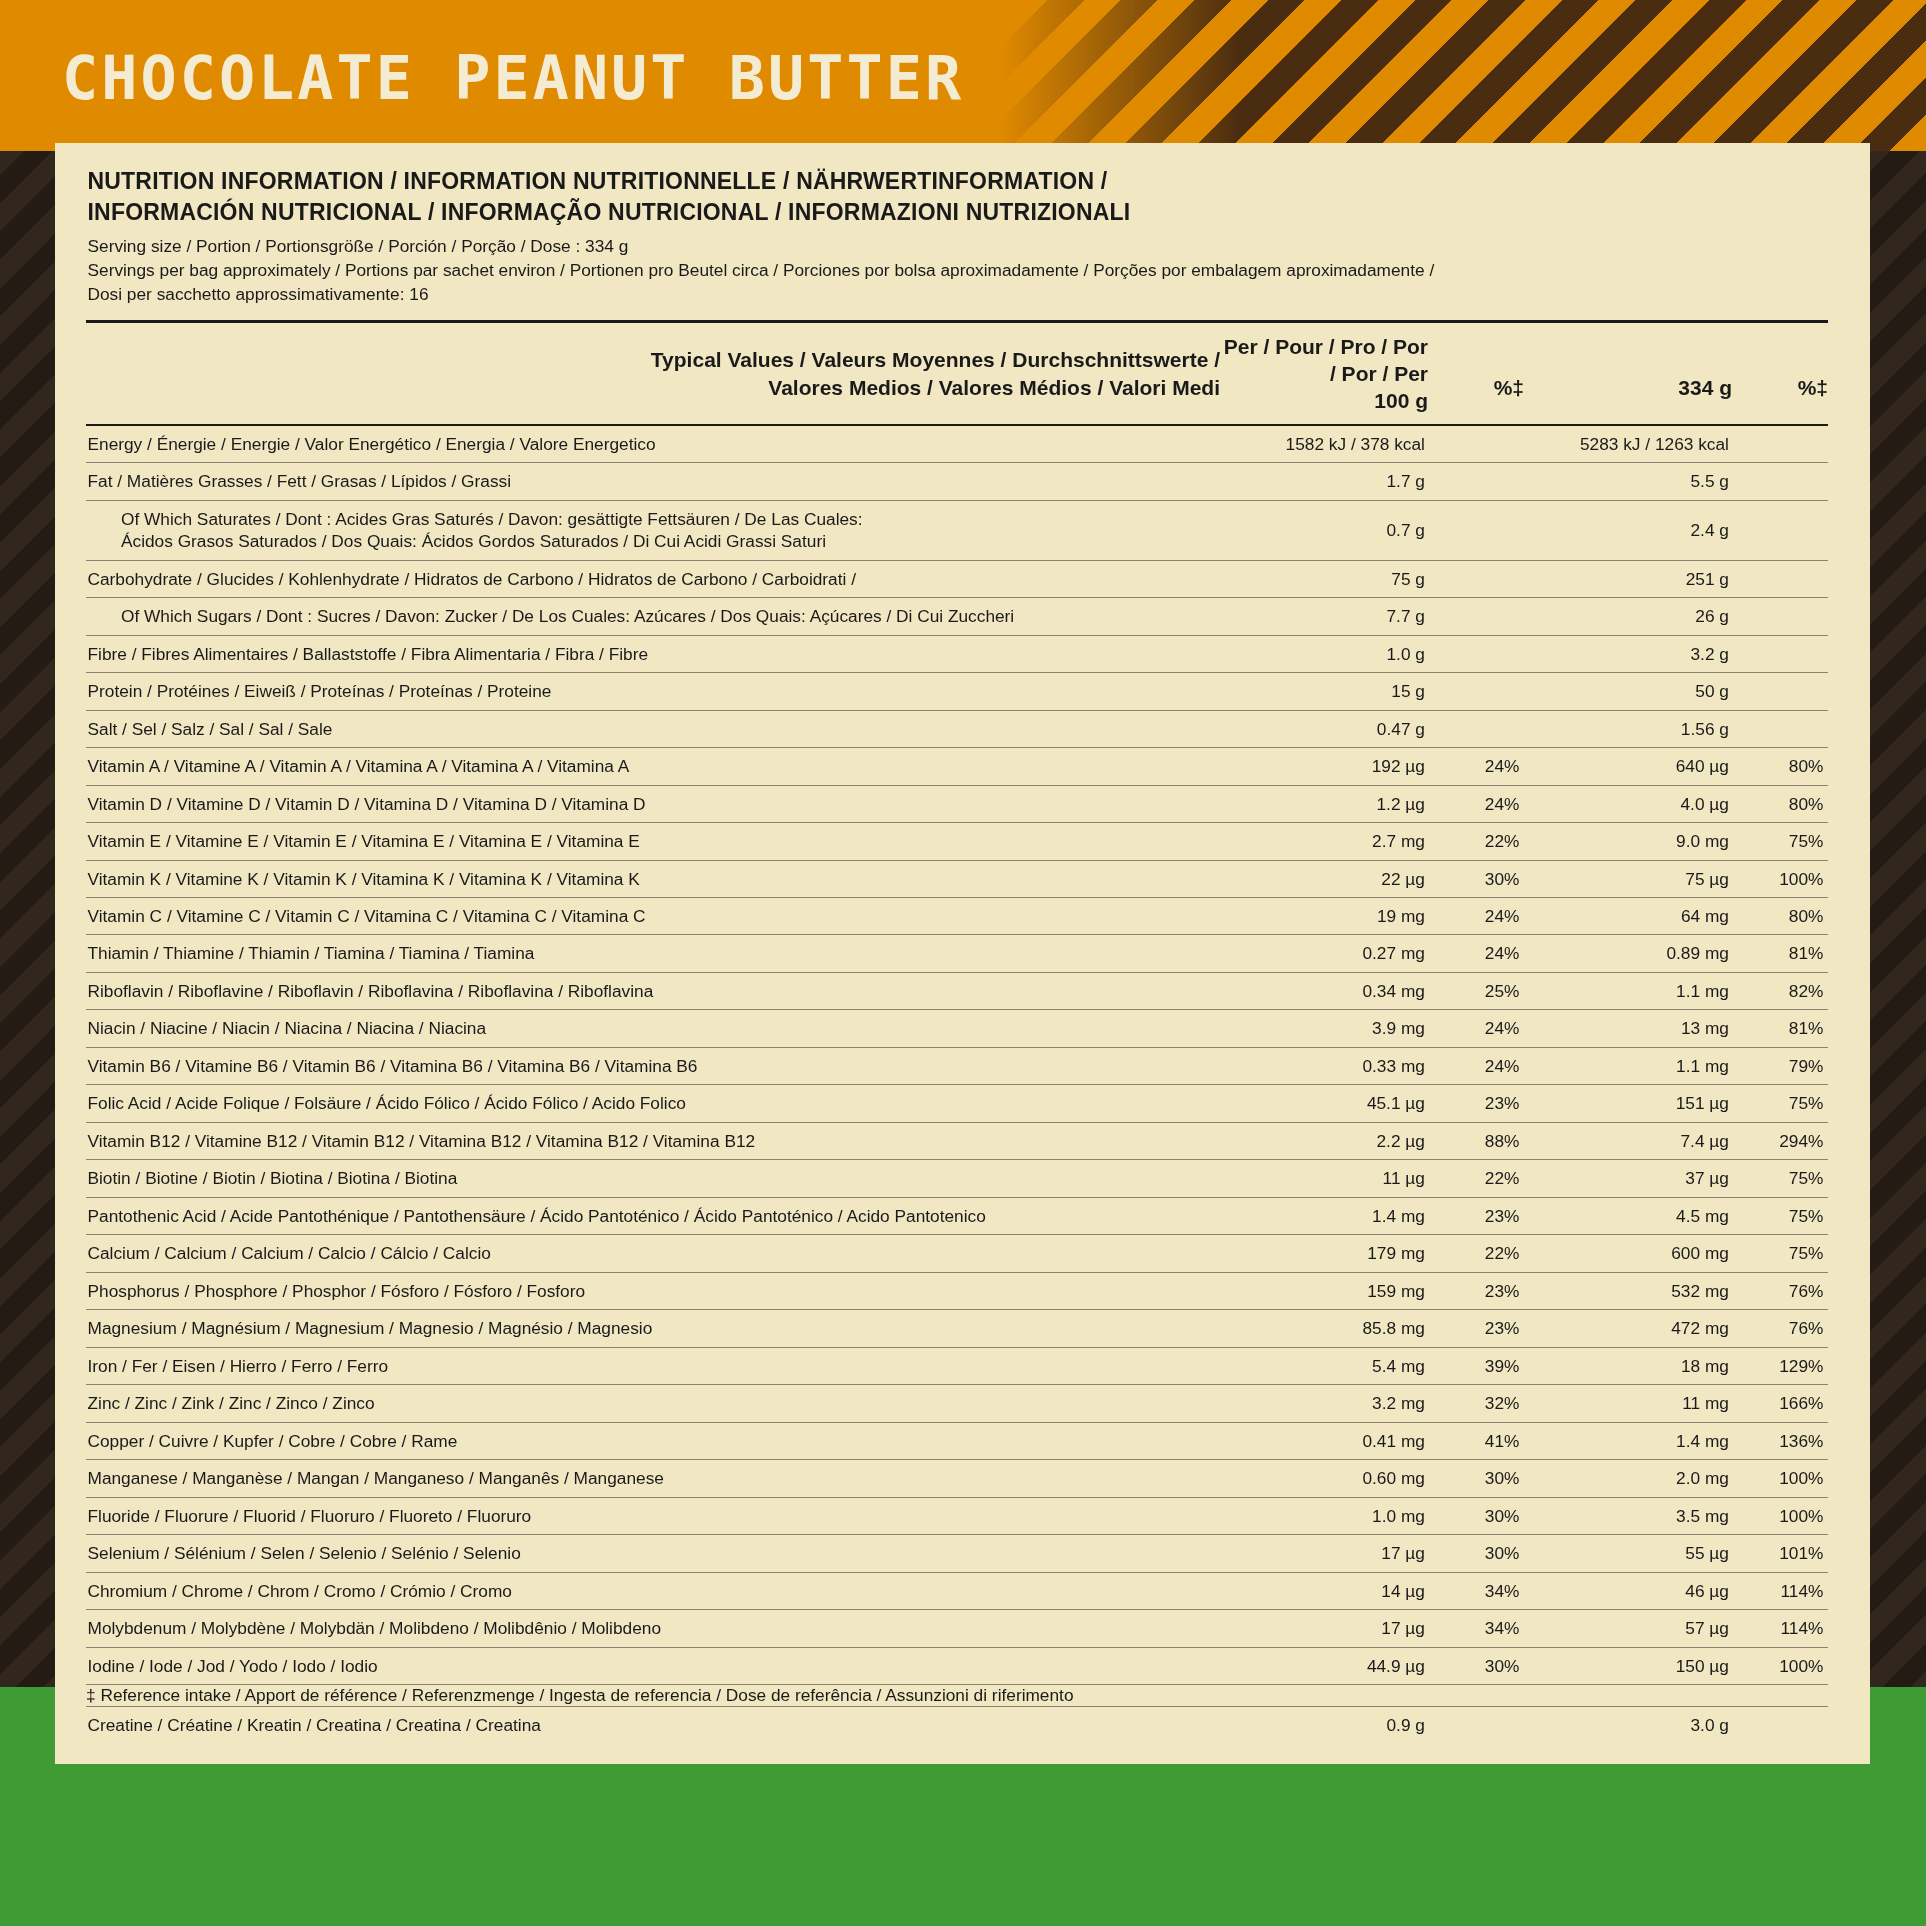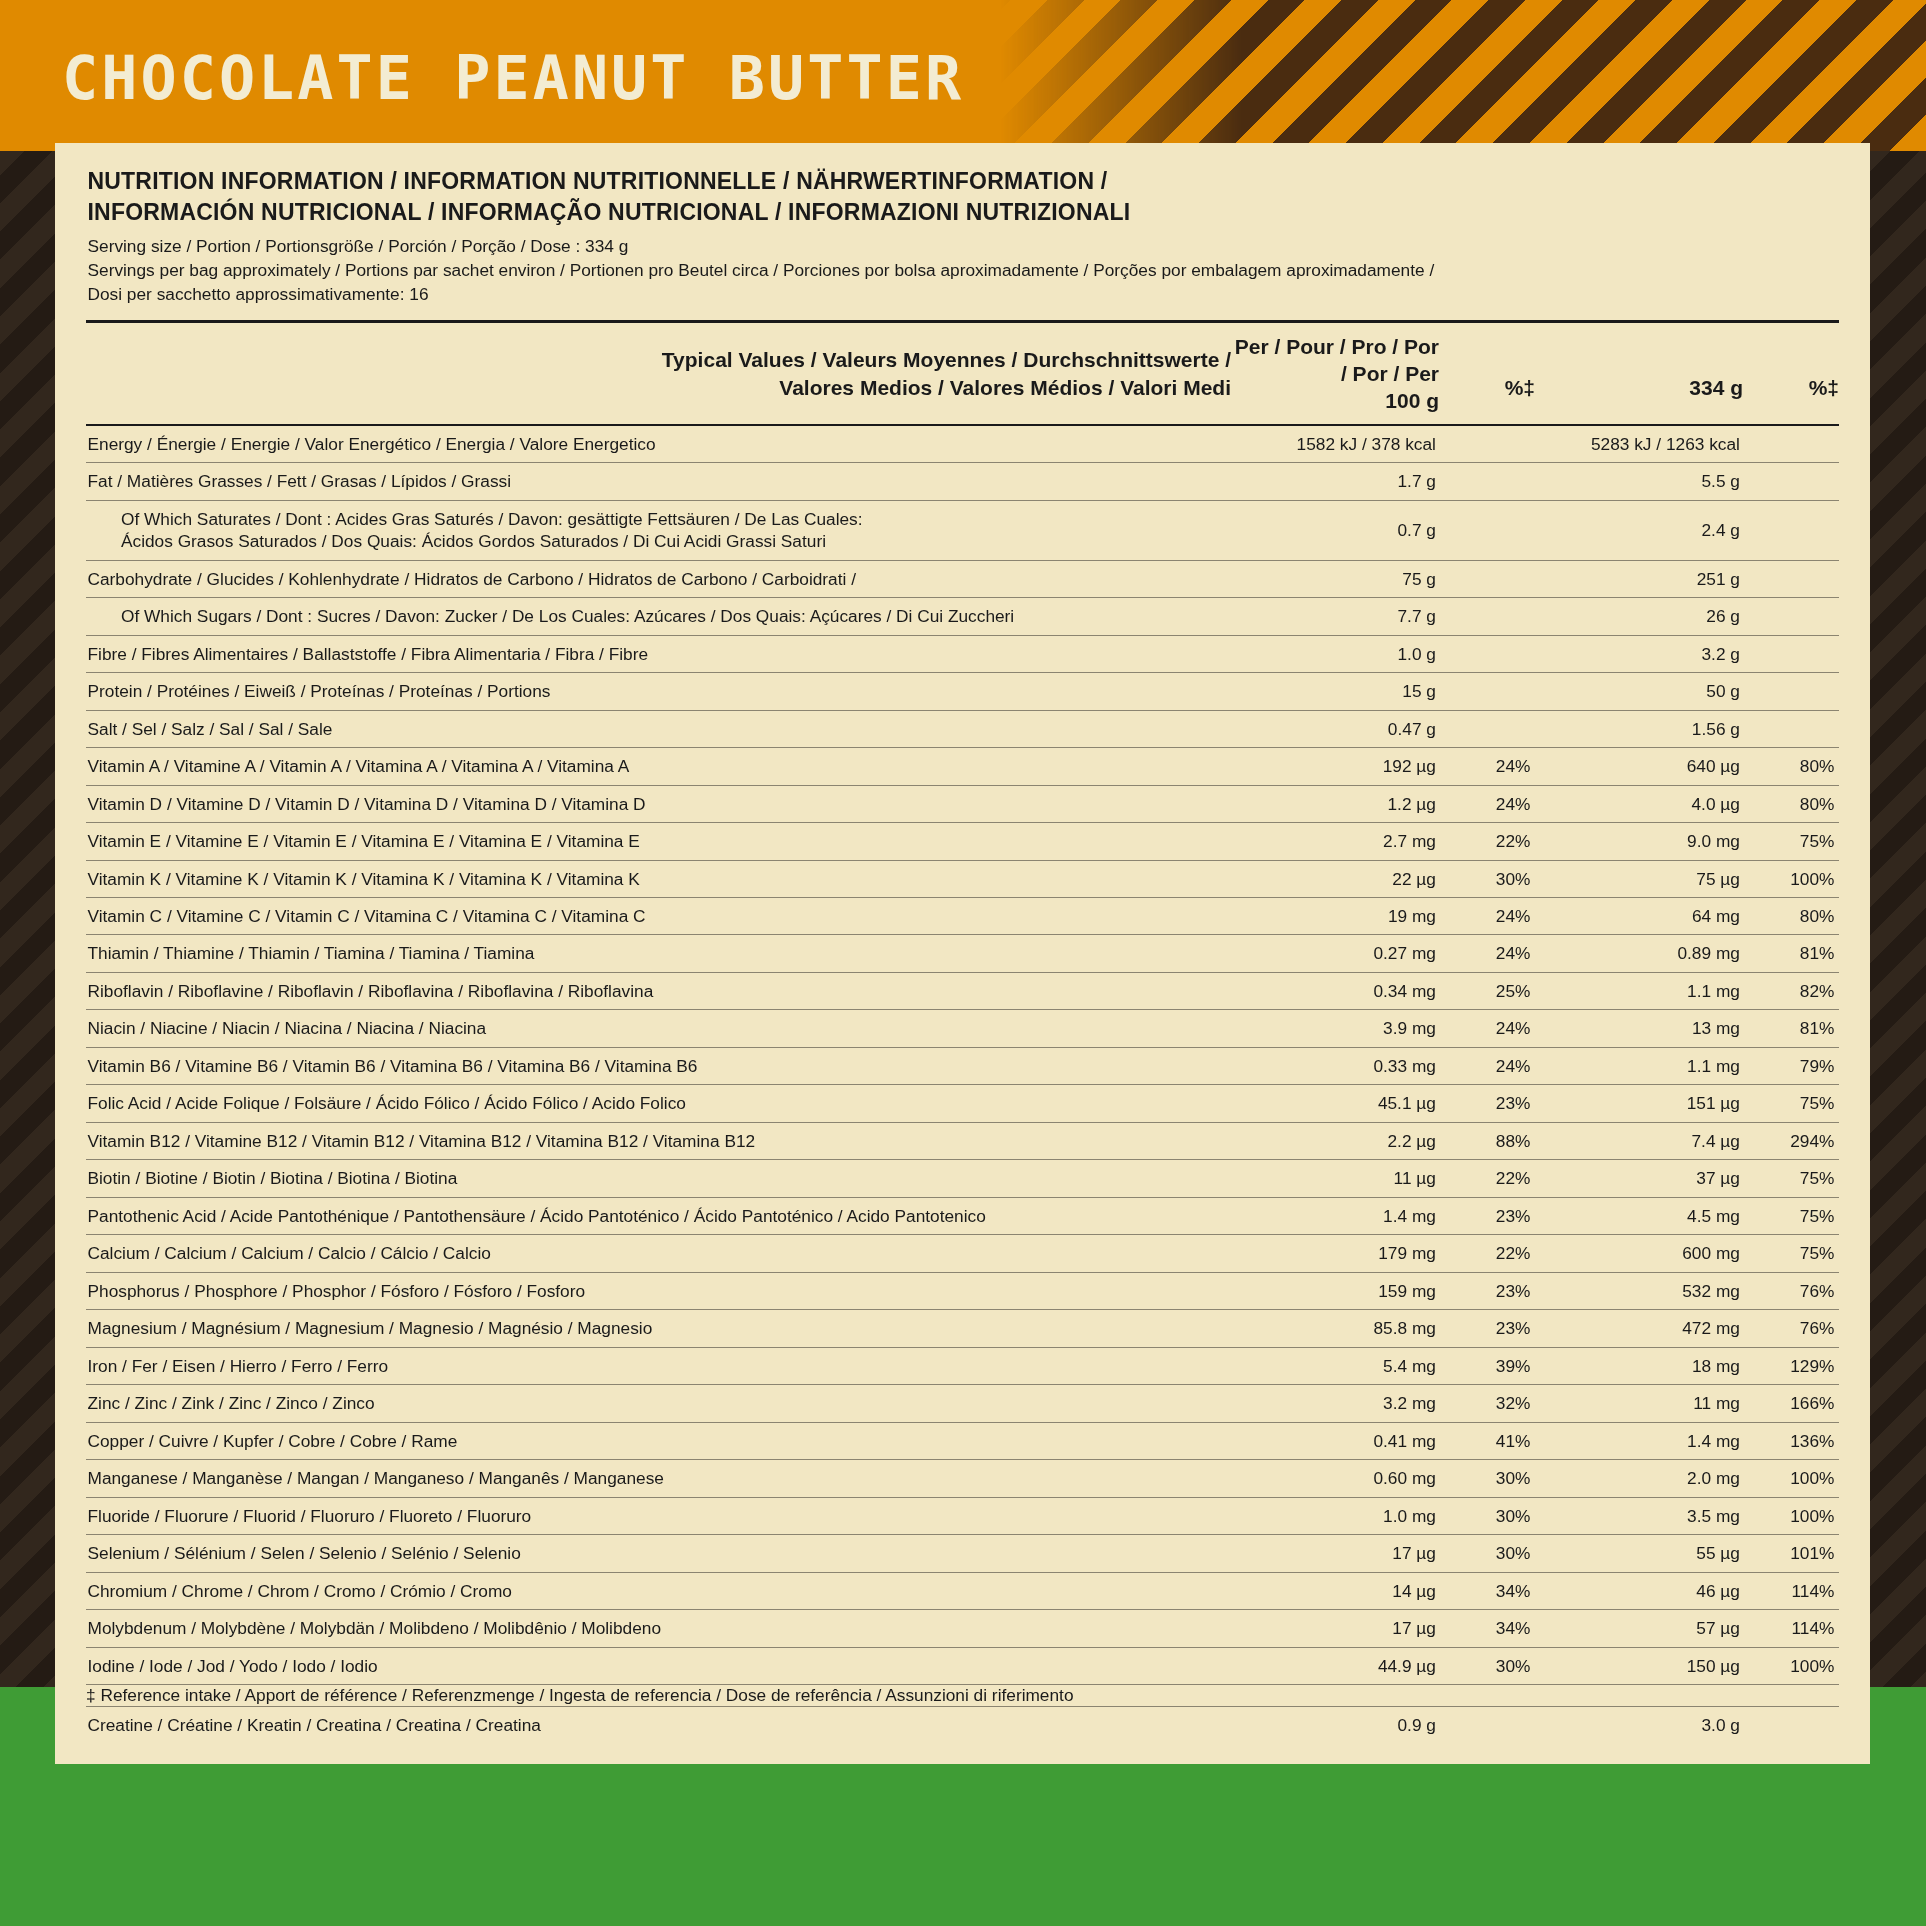--- a/index.html
+++ b/index.html
@@ -79,21 +79,21 @@
     white-space: nowrap;
   }
 
   
   .panel {
     position: absolute;
     left: 55px;
     top: 143px;
     width: 1815px;
     background: #f2e7c3;
-    padding: 23px 31px 20px 31px;
+    padding: 23px 42px 20px 31px;
     box-sizing: border-box;
     z-index: 3;
     color: #1a1a1a;
   }
 
   .panel-heading {
     font-size: 23px;
     font-weight: bold;
     line-height: 1.33;
     letter-spacing: 0.2px;
@@ -261,21 +261,21 @@
           <td class="pct"></td>
         </tr>
         <tr class="data-row">
           <td class="label">Fibre / Fibres Alimentaires / Ballaststoffe / Fibra Alimentaria / Fibra / Fibre</td>
           <td class="num">1.0 g</td>
           <td class="pct"></td>
           <td class="num">3.2 g</td>
           <td class="pct"></td>
         </tr>
         <tr class="data-row">
-          <td class="label">Protein / Protéines / Eiweiß / Proteínas / Proteínas / Portions</td>
+          <td class="label">Protein / Protéines / Eiweiß / Proteínas / Proteínas / Proteine</td>
           <td class="num">15 g</td>
           <td class="pct"></td>
           <td class="num">50 g</td>
           <td class="pct"></td>
         </tr>
         <tr class="data-row">
           <td class="label">Salt / Sel / Salz / Sal / Sal / Sale</td>
           <td class="num">0.47 g</td>
           <td class="pct"></td>
           <td class="num">1.56 g</td>

